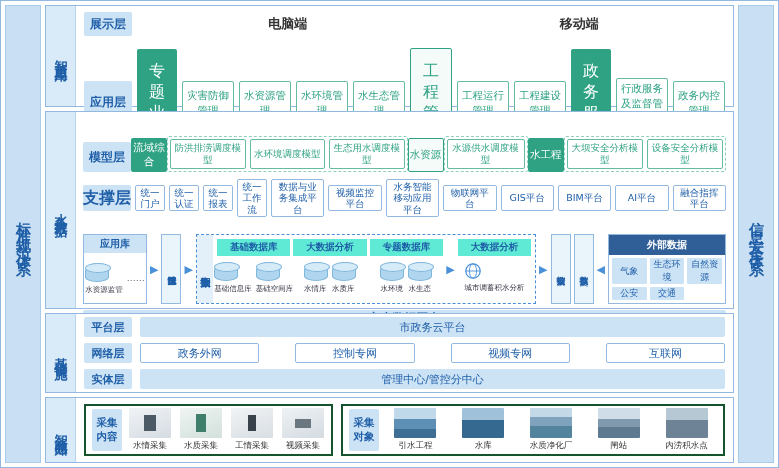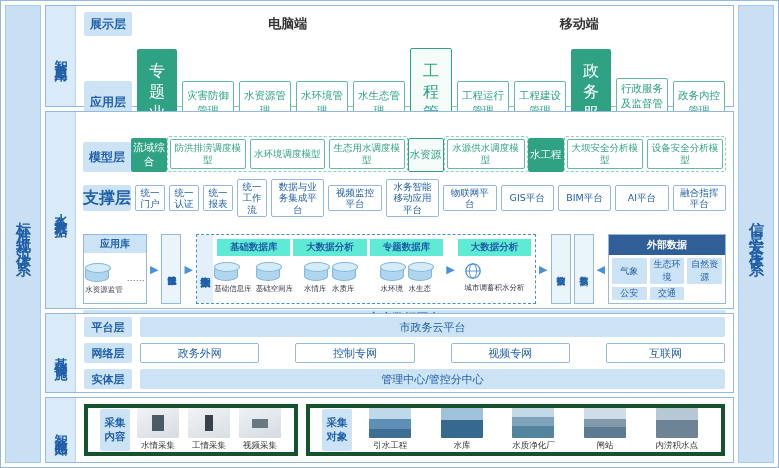--- a/index.html
+++ b/index.html
@@ -69,21 +69,21 @@
 .platform-bar{margin-top:6px;height:20px;background:#CCE2F5;color:#1F5FA8;font-size:12px;font-weight:bold;display:flex;align-items:center;justify-content:center;border-radius:2px}
 
 .infra-row{display:flex;align-items:center;gap:8px;margin-bottom:6px}
 .infra-row:last-child{margin-bottom:0}
 .chip-i{width:48px;height:20px;font-size:11px}
 .bar{flex:1;height:20px;background:#CCE2F5;color:#1F5FA8;font-size:11px;display:flex;align-items:center;justify-content:center;border-radius:2px}
 .net-list{flex:1;display:flex;gap:36px}
 .net{flex:1;height:20px;border:1px solid #93B9E0;color:#1F5FA8;font-size:11px;display:flex;align-items:center;justify-content:center;background:#fff;border-radius:2px}
 
 .perc-body{flex-direction:row;align-items:center;gap:8px}
-.pgroup{border:4px solid #14532d;display:flex;align-items:center;gap:6px;padding:4px 12px;height:52px}
+.pgroup{border:2px solid #14532d;display:flex;align-items:center;gap:6px;padding:4px 6px;height:52px}
 .pgroup.objects{flex:1}
 .pgroup-label{flex:0 0 30px;height:42px;background:#CCE2F5;color:#1F5FA8;font-size:10.5px;font-weight:bold;display:flex;align-items:center;justify-content:center;text-align:center;line-height:1.3;border-radius:2px;padding:2px}
 .pitems{display:flex;gap:7px;flex:1;justify-content:space-around}
 .pitem{display:flex;flex-direction:column;align-items:center;gap:2px;width:44px}
 .photo{width:42px;height:30px;border-radius:1px}
 .pcap{font-size:8.5px;color:#333;white-space:nowrap}
 .ph1{background:linear-gradient(#4C5A66,#4C5A66) center/12px 16px no-repeat,linear-gradient(160deg,#F0F3F6,#D5DCE2)}
 .ph2{background:linear-gradient(#3E7E6A,#3E7E6A) center/10px 18px no-repeat,linear-gradient(160deg,#EFF4F2,#D2E0DB)}
 .ph3{background:linear-gradient(#39424A,#39424A) center/8px 16px no-repeat,linear-gradient(160deg,#F1F3F5,#D8DEE3)}
 .ph4{background:linear-gradient(#6A7680,#6A7680) center/16px 9px no-repeat,linear-gradient(160deg,#EEF2F5,#D4DBE1)}
@@ -307,20 +307,24 @@
       </div>
       <div class="sec-body perc-body">
         <div class="pgroup">
           <div class="pgroup-label">采集内容</div>
           <div class="pitems">
             <div class="pitem">
               <div class="photo ph1"></div>
               <div class="pcap">水情采集</div>
             </div>
             <div class="pitem">
+              <div class="photo ph2"></div>
+              <div class="pcap">水质采集</div>
+            </div>
+            <div class="pitem">
               <div class="photo ph3"></div>
               <div class="pcap">工情采集</div>
             </div>
             <div class="pitem">
               <div class="photo ph4"></div>
               <div class="pcap">视频采集</div>
             </div>
           </div>
         </div>
         <div class="pgroup objects">

